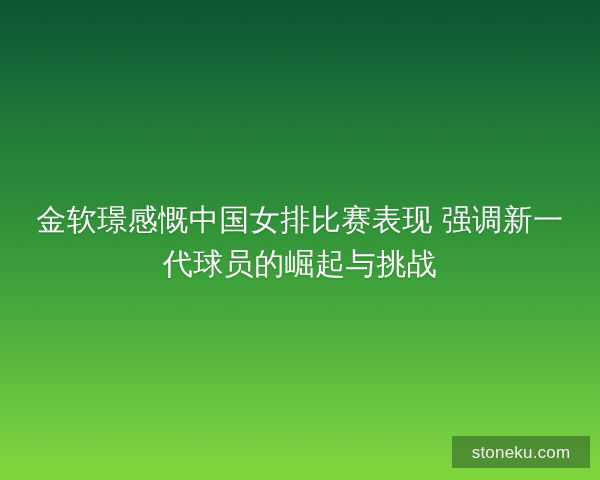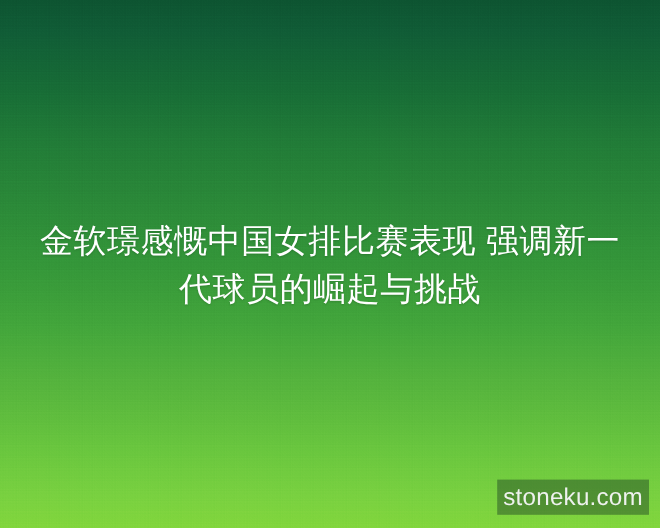--- a/index.html
+++ b/index.html
@@ -69,21 +69,21 @@
     width: 138px;
     height: 32px;
     background: rgba(22, 52, 34, 0.42);
     display: flex;
     align-items: center;
     justify-content: center;
   }
 
   #watermark-text {
     color: #eef1ee;
-    font-size: 22px;
+    font-size: 17px;
     letter-spacing: 0.2px;
     line-height: 1;
     font-weight: 400;
   }
 </style>
 </head>
 <body>
 
 <div id="banner">
 

